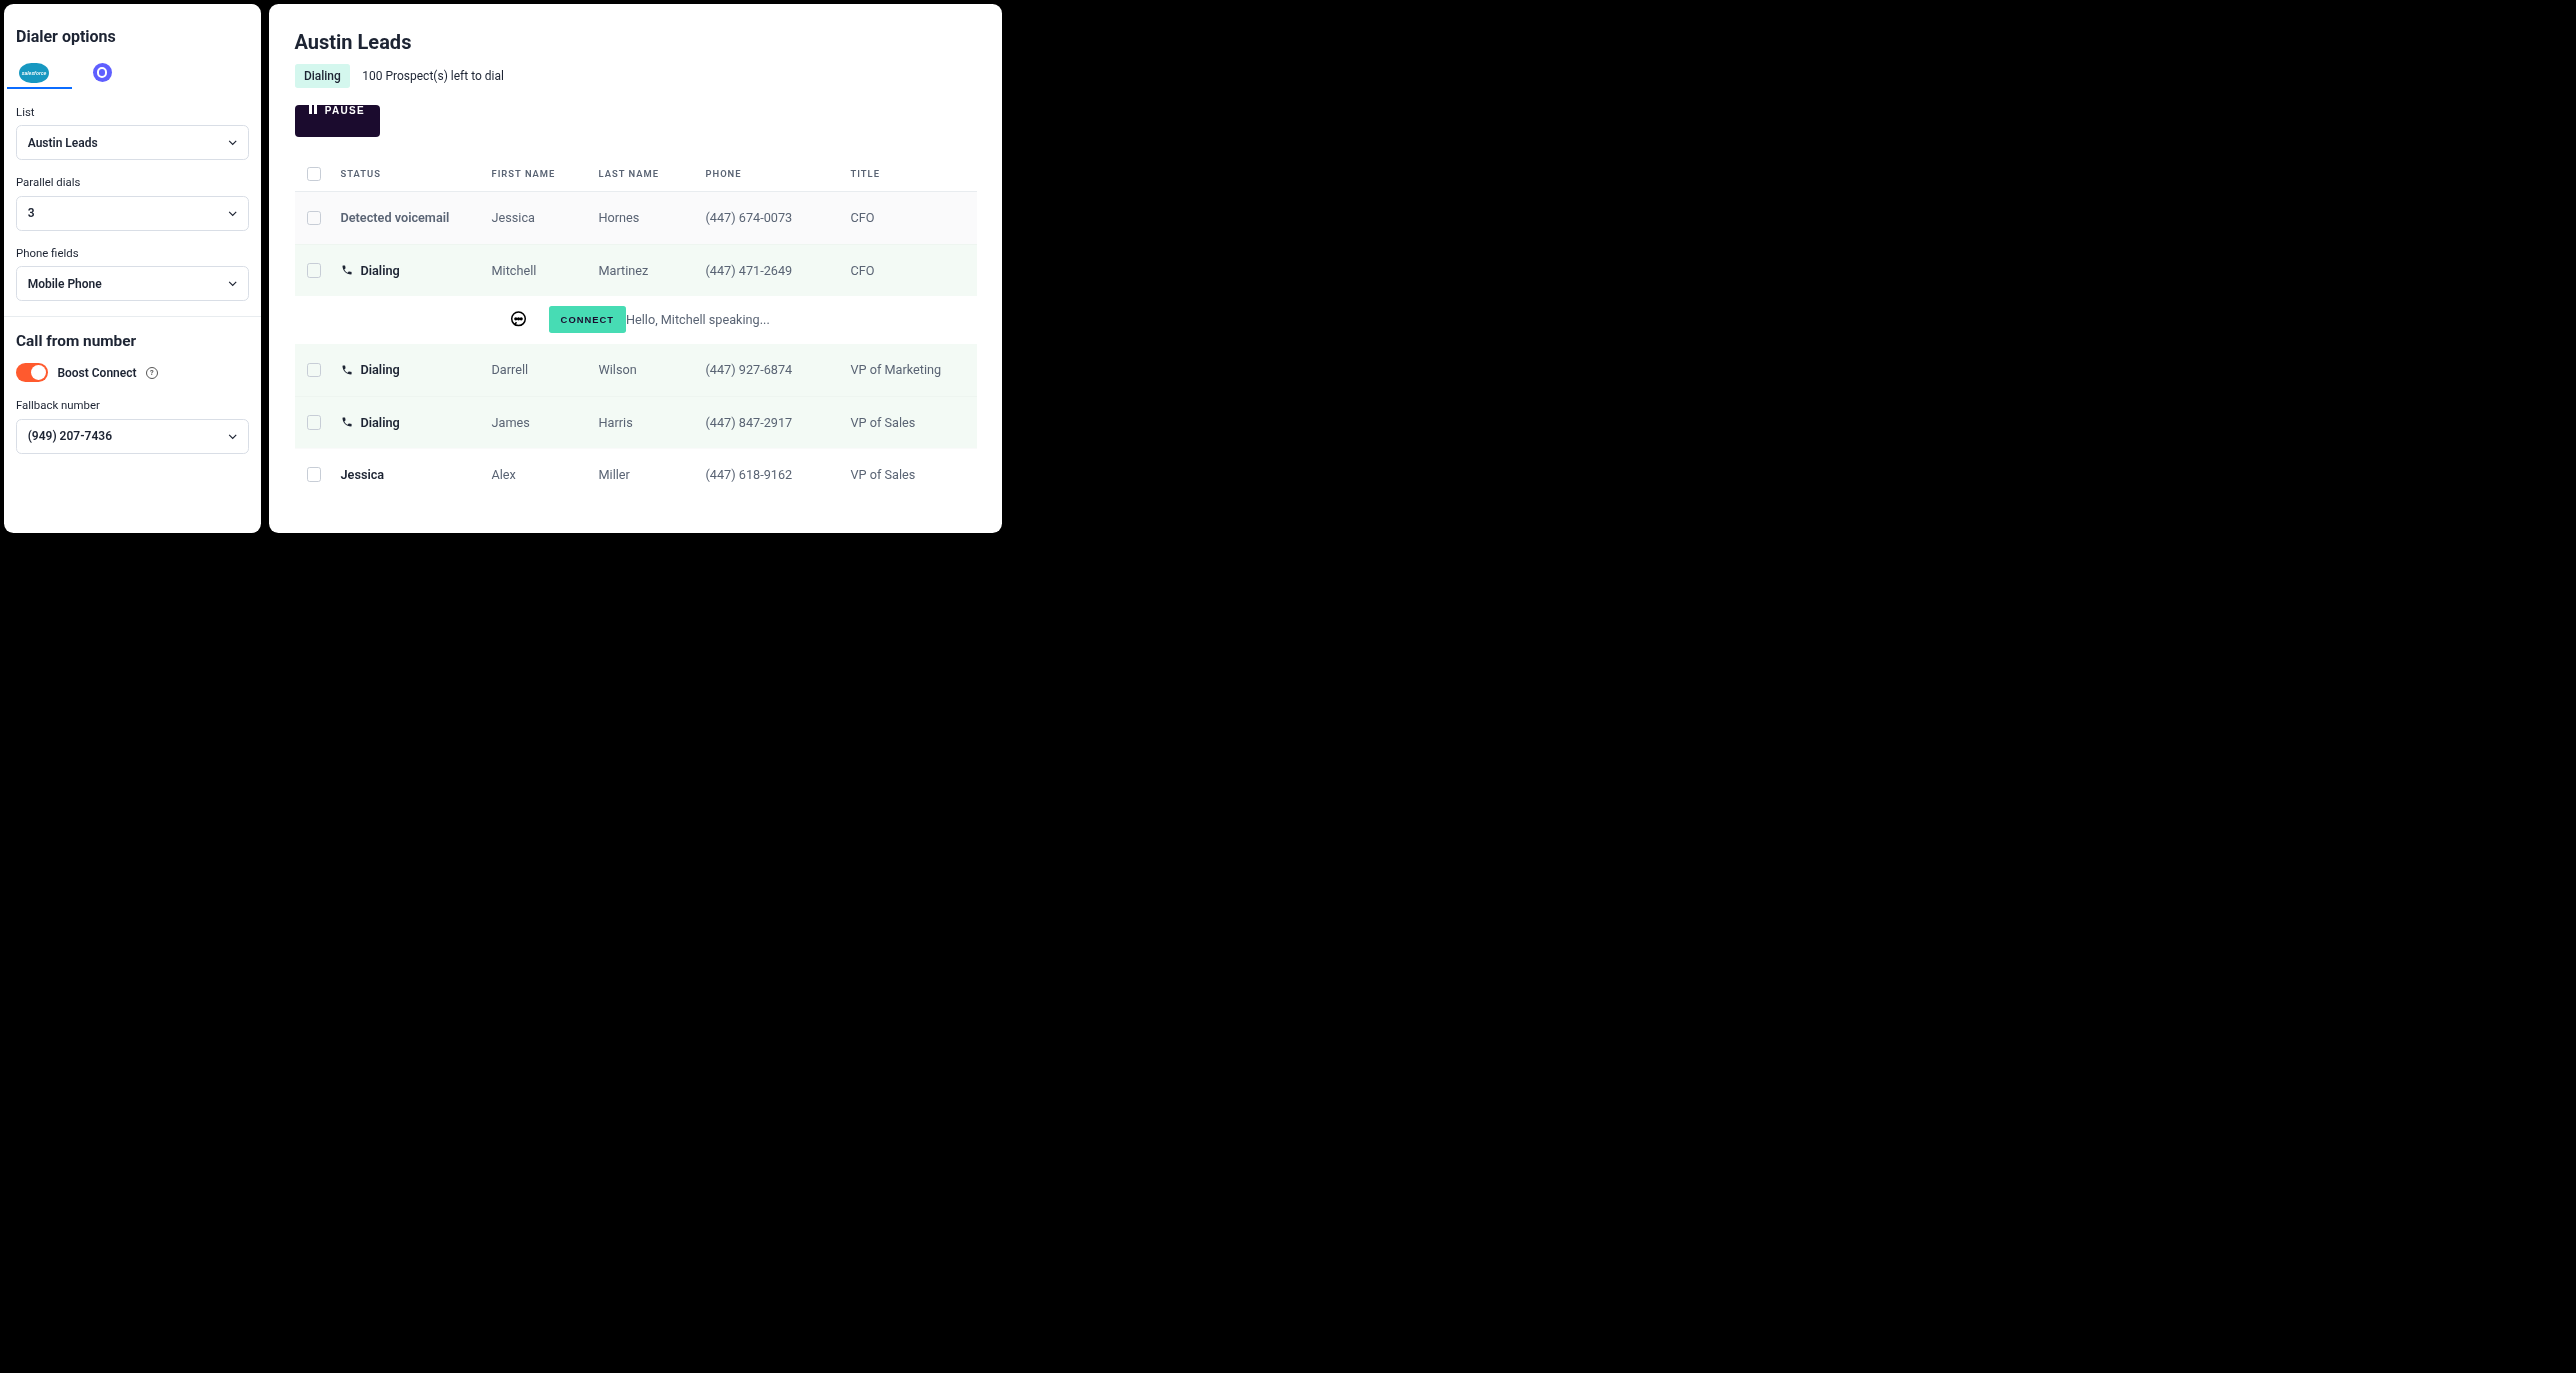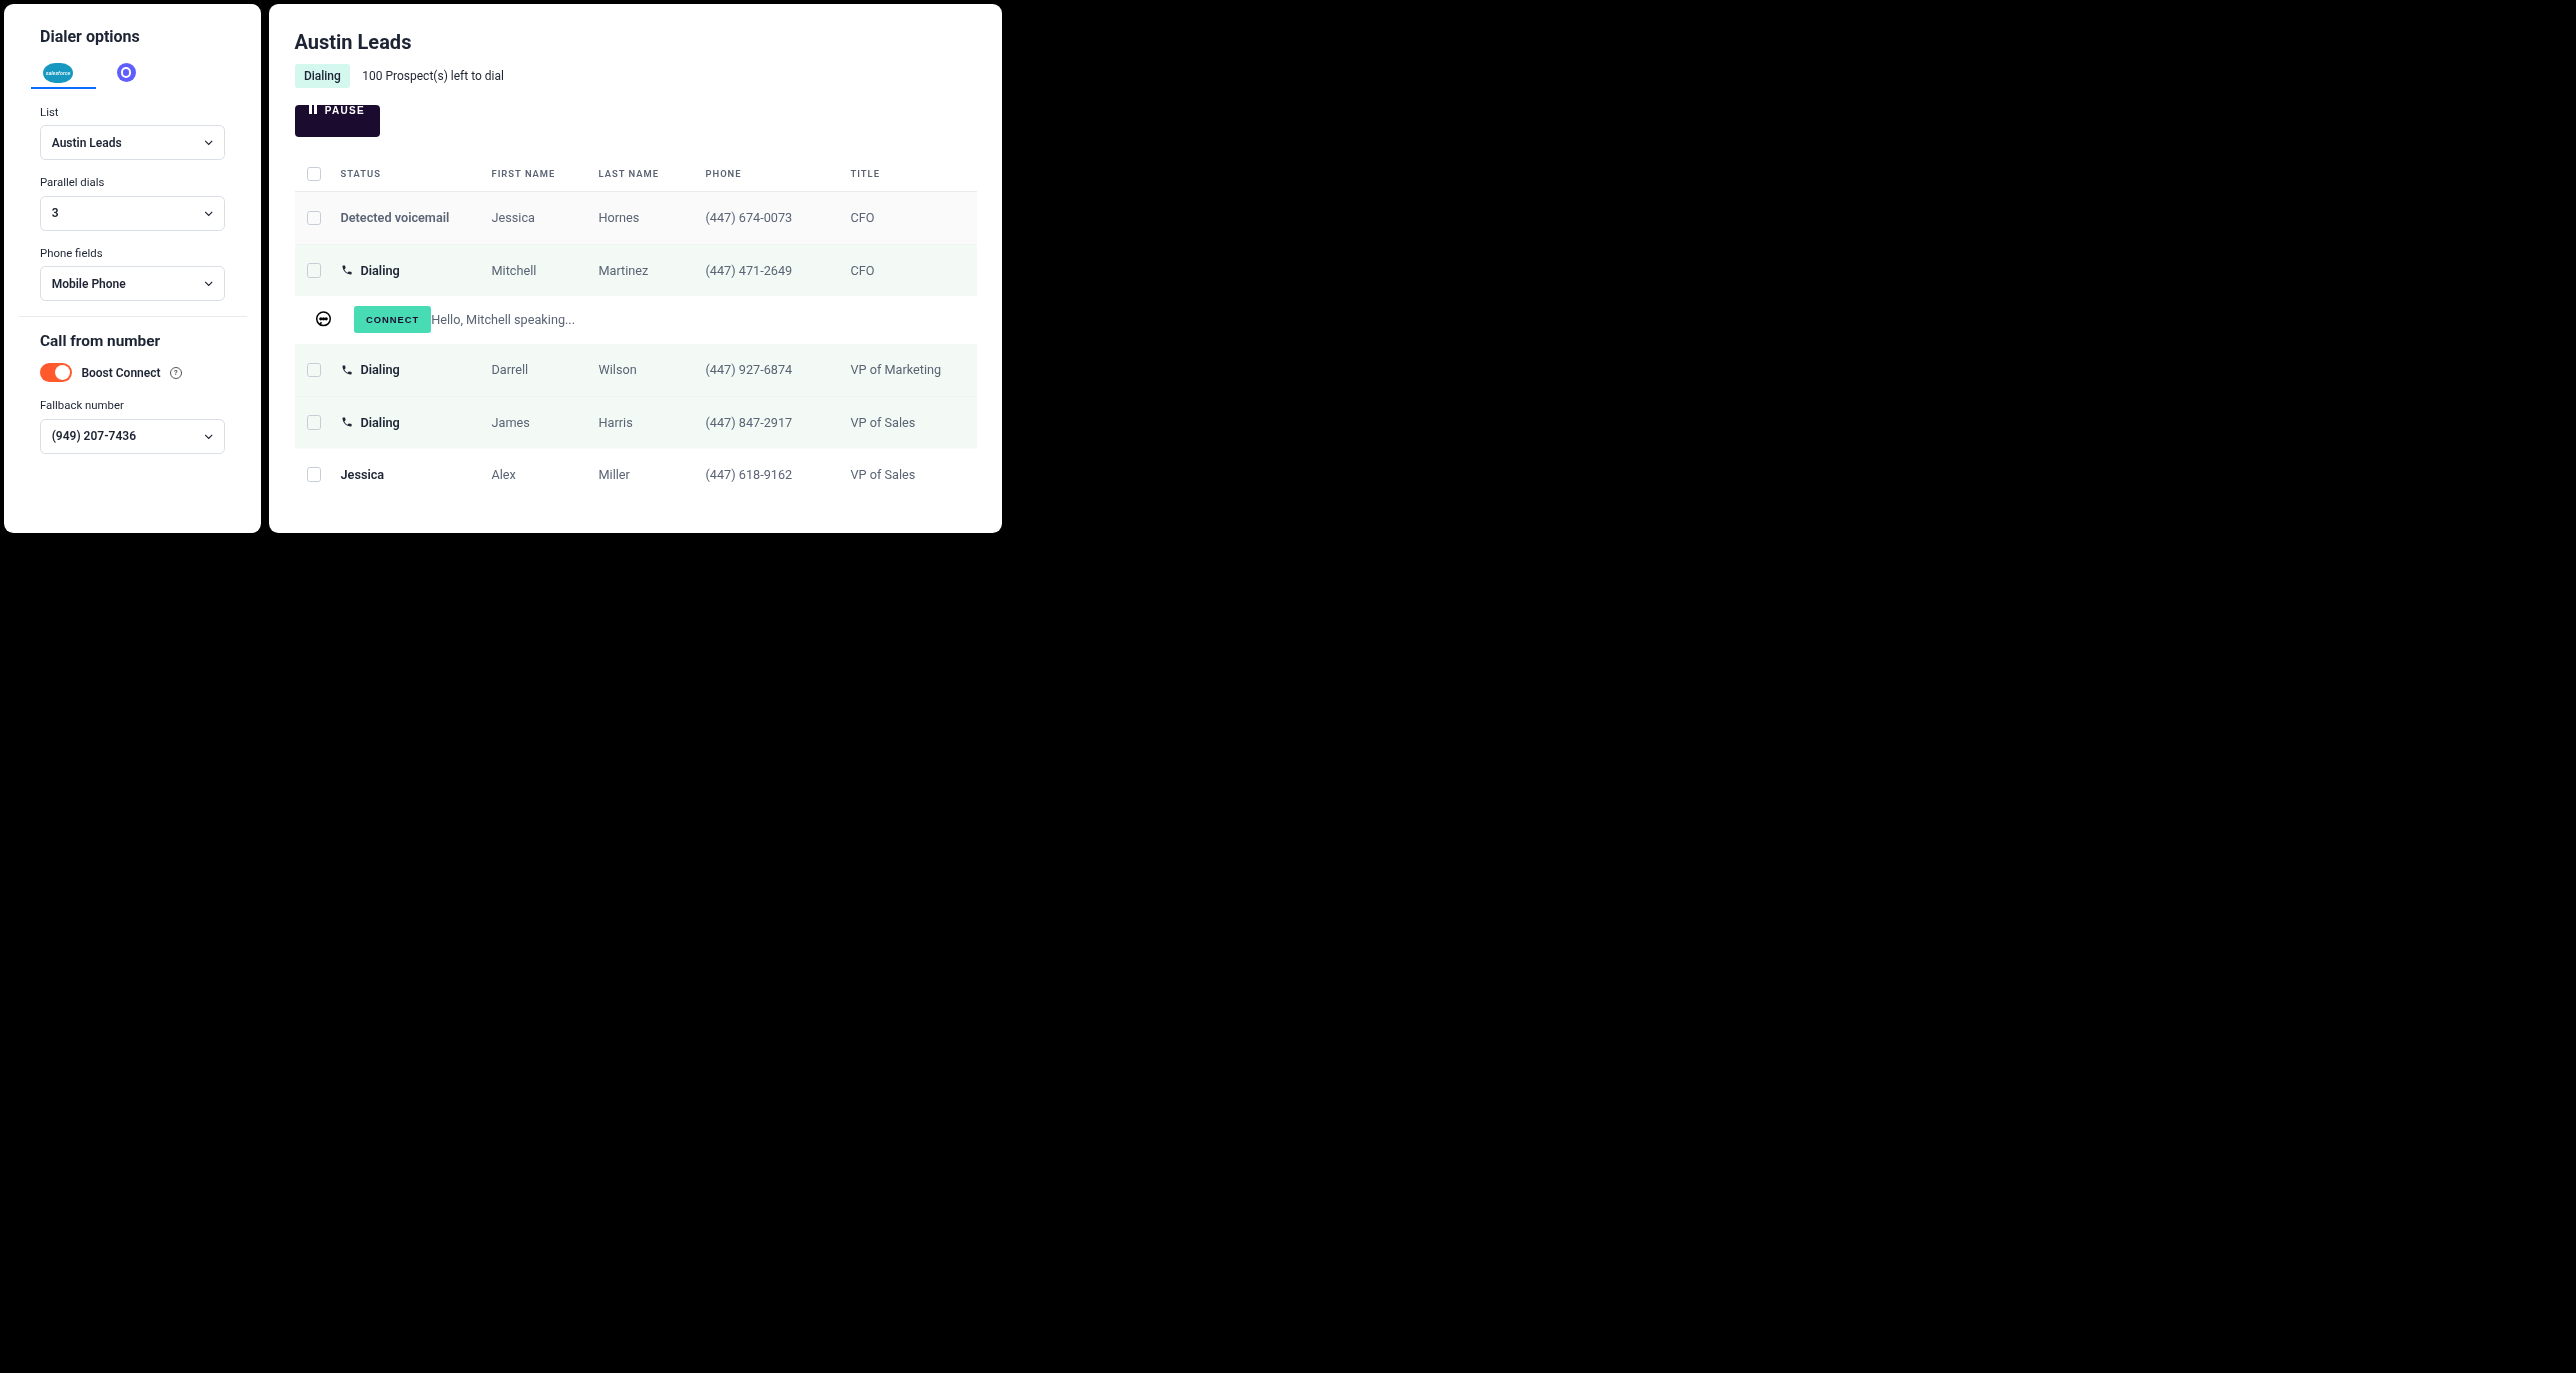--- a/index.html
+++ b/index.html
@@ -6,21 +6,21 @@
 body{
   font-family:-apple-system,BlinkMacSystemFont,"Segoe UI",Roboto,Helvetica,Arial,sans-serif;
   background:#000;display:flex;gap:8px;padding:4px;
   width:1006px;height:537px;overflow:hidden;
 }
 .panel{
   background:#fff;border-radius:9.4px;overflow:hidden;
 }
 
 .sidebar{
-  width:257px;flex:none;padding:23px 36px 19px;
+  width:257px;flex:none;padding:23px 12px 19px;
   color:#1d2433;
 }
 .sidebar h1{
   font-size:16px;font-weight:700;margin-bottom:14.8px;letter-spacing:0;
 }
 .tabs{display:flex;gap:32px;margin-bottom:20px;border-bottom:0;}
 .tab{display:flex;align-items:center;justify-content:center;height:24px;width:36px;position:relative;cursor:pointer;}
 .tab.active::after{content:"";position:absolute;left:-9.4px;right:-20px;bottom:-4px;height:2px;background:#0b6cff;}
 .sf-cloud{width:29.5px;height:20px;background:#1798c1;border-radius:50% / 60%;position:relative;}
 .sf-cloud::before{content:"salesforce";position:absolute;inset:0;display:flex;align-items:center;justify-content:center;color:#fff;font-size:5.4px;font-style:italic;font-weight:500;}
@@ -50,21 +50,21 @@
 .badge-dialing{background:#d4f7ee;color:#1d2433;padding:4.7px 9.4px;border-radius:2.7px;font-size:12px;font-weight:500;}
 .status-text{font-size:12px;color:#1d2433;}
 .pause-btn{
   background:#1b0b2e;color:#fff;border:none;border-radius:4px;
   height:32px;padding:0 14.8px;display:flex;align-items:flex-start;gap:8px;
   font-size:10px;font-weight:700;letter-spacing:1.3px;cursor:pointer;margin-bottom:20px;
 }
 .pause-icon{display:flex;gap:2px;}
 .pause-icon span{width:2.7px;height:9.4px;background:#fff;}
 .table{width:100%;}
-.thead,.row,.connect-row{display:flex;align-items:center;padding:0 12px;min-height:52px;gap:0;}
+.thead,.row,.connect-row{display:flex;align-items:center;padding:0 12px;min-height:52px;gap:0;justify-content:center;}
 .thead{border-bottom:0.7px solid #e8ecef;min-height:35px;}
 .col-check{width:34px;flex:none;display:flex;align-items:center;}
 .col-status{width:151px;flex:none;}
 .col-first{width:107px;flex:none;}
 .col-last{width:107px;flex:none;}
 .col-phone{width:145px;flex:none;}
 .col-title{flex:1;}
 .th{font-size:9.4px;font-weight:600;letter-spacing:1px;color:#5a6474;}
 .row .cell{font-size:12.7px;color:#5a6474;}
 .row .status-cell{display:flex;align-items:center;gap:8px;font-weight:600;color:#1d2433;}

